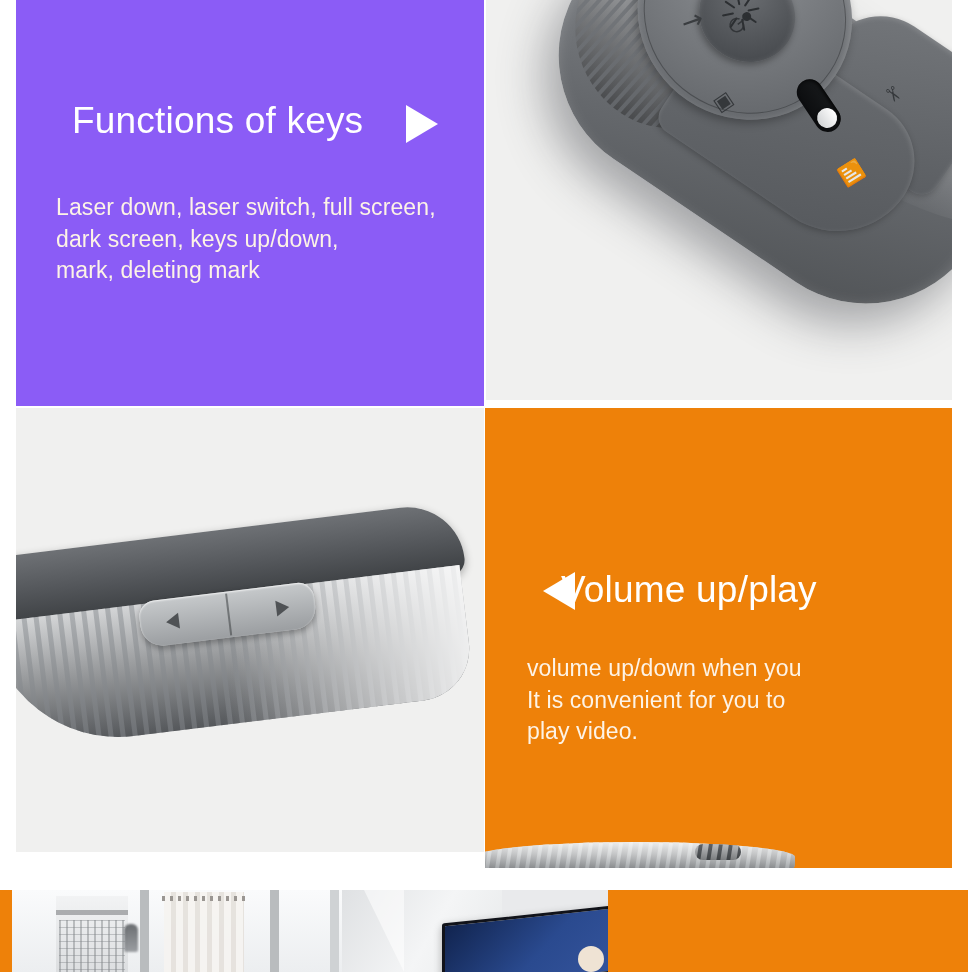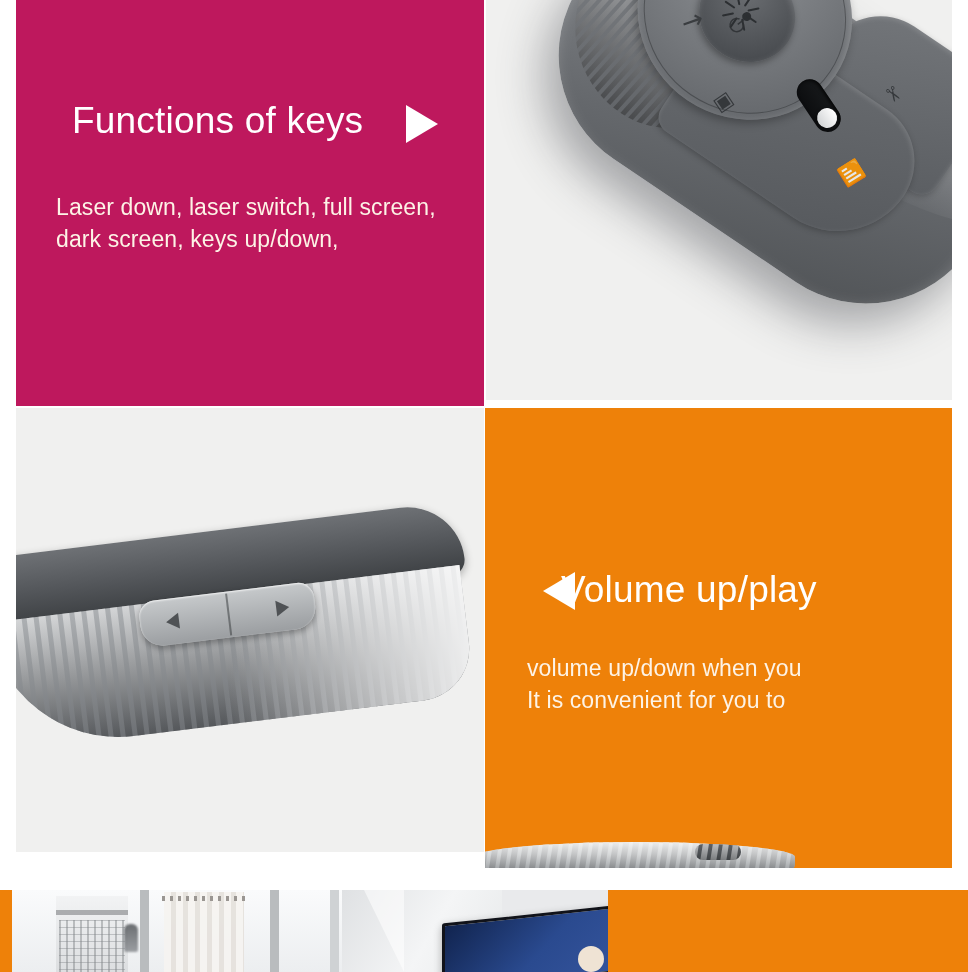--- a/index.html
+++ b/index.html
@@ -5,21 +5,21 @@
   html,body{margin:0;padding:0;background:#ffffff;}
   body{width:968px;height:972px;position:relative;overflow:hidden;
        font-family:"Liberation Sans","DejaVu Sans",sans-serif;
        -webkit-font-smoothing:antialiased;}
 
   .stage{position:absolute;left:0;top:0;width:968px;height:972px;background:#ffffff;}
 
   
   .quad{position:absolute;overflow:hidden;}
 
-  .q-tl{left:16px;top:0;width:468px;height:406px;background:#be185d;}
+  .q-tl{left:16px;top:0;width:468px;height:406px;background:#8b5cf6;}
   .q-tr{left:486px;top:0;width:466px;height:400px;background:#f0f0ef;}
   .q-bl{left:16px;top:408px;width:468px;height:444px;background:#f0f0ef;}
   .q-br{left:485px;top:408px;width:467px;height:460px;background:#ee8109;}
 
   
   .headline{position:absolute;color:#ffffff;font-weight:400;
             font-size:37px;line-height:1;letter-spacing:.2px;white-space:nowrap;}
   .body-copy{position:absolute;color:#fdf3e6;font-weight:400;
              font-size:23px;line-height:1.38;letter-spacing:.1px;}
 
@@ -182,20 +182,21 @@
 <body>
 
 <div class="stage">
 
   <div class="quad q-tl">
     <div class="headline tl-title">Functions of keys</div>
     <div class="tri tri-right tl-tri"></div>
     <div class="body-copy tl-body">
       <div>Laser down, laser switch, full screen,</div>
       <div>dark screen, keys up/down,</div>
+      <div>mark, deleting mark</div>
     </div>
   </div>
 
   <div class="quad q-tr">
     <div class="photo">
       <div class="dev-top">
         <div class="shell"></div>
 
         <div class="grip-t" id="gripTop">
             <div class="rib" style="left: -6px;"></div>
@@ -312,20 +313,21 @@
       </div>
     </div>
   </div>
 
   <div class="quad q-br">
     <div class="tri tri-left br-tri"></div>
     <div class="headline br-title">Volume up/play</div>
     <div class="body-copy br-body">
       <div>volume up/down when you</div>
       <div>It is convenient for you to</div>
+      <div>play video.</div>
     </div>
     <div class="sliver" id="sliver">
       <div class="nose"></div>
     <div class="rib" style="left: 6px;"></div>
         <div class="rib" style="left: 16px;"></div>
         <div class="rib" style="left: 26px;"></div>
         <div class="rib" style="left: 36px;"></div>
         <div class="rib" style="left: 46px;"></div>
         <div class="rib" style="left: 56px;"></div>
         <div class="rib" style="left: 66px;"></div>

